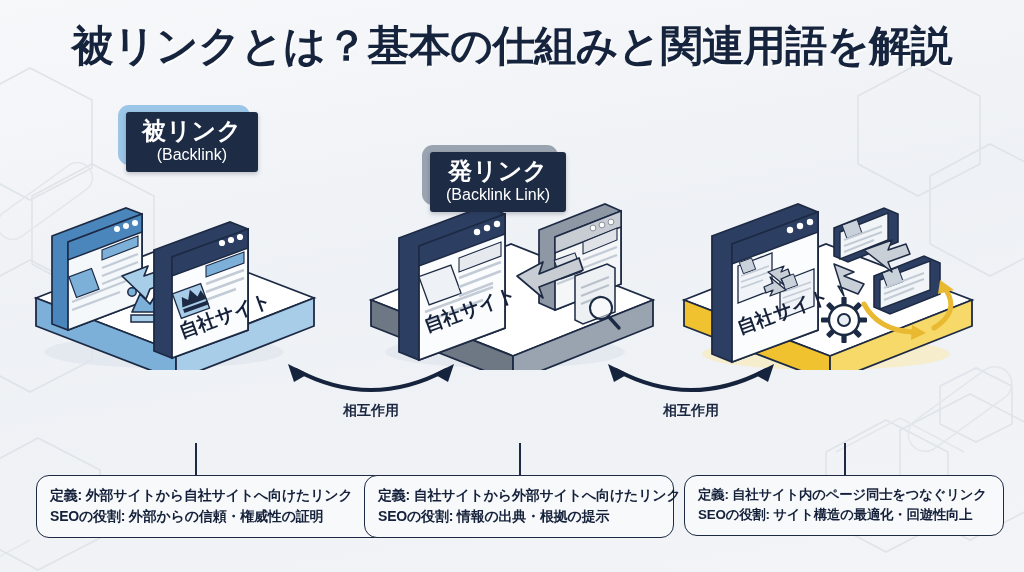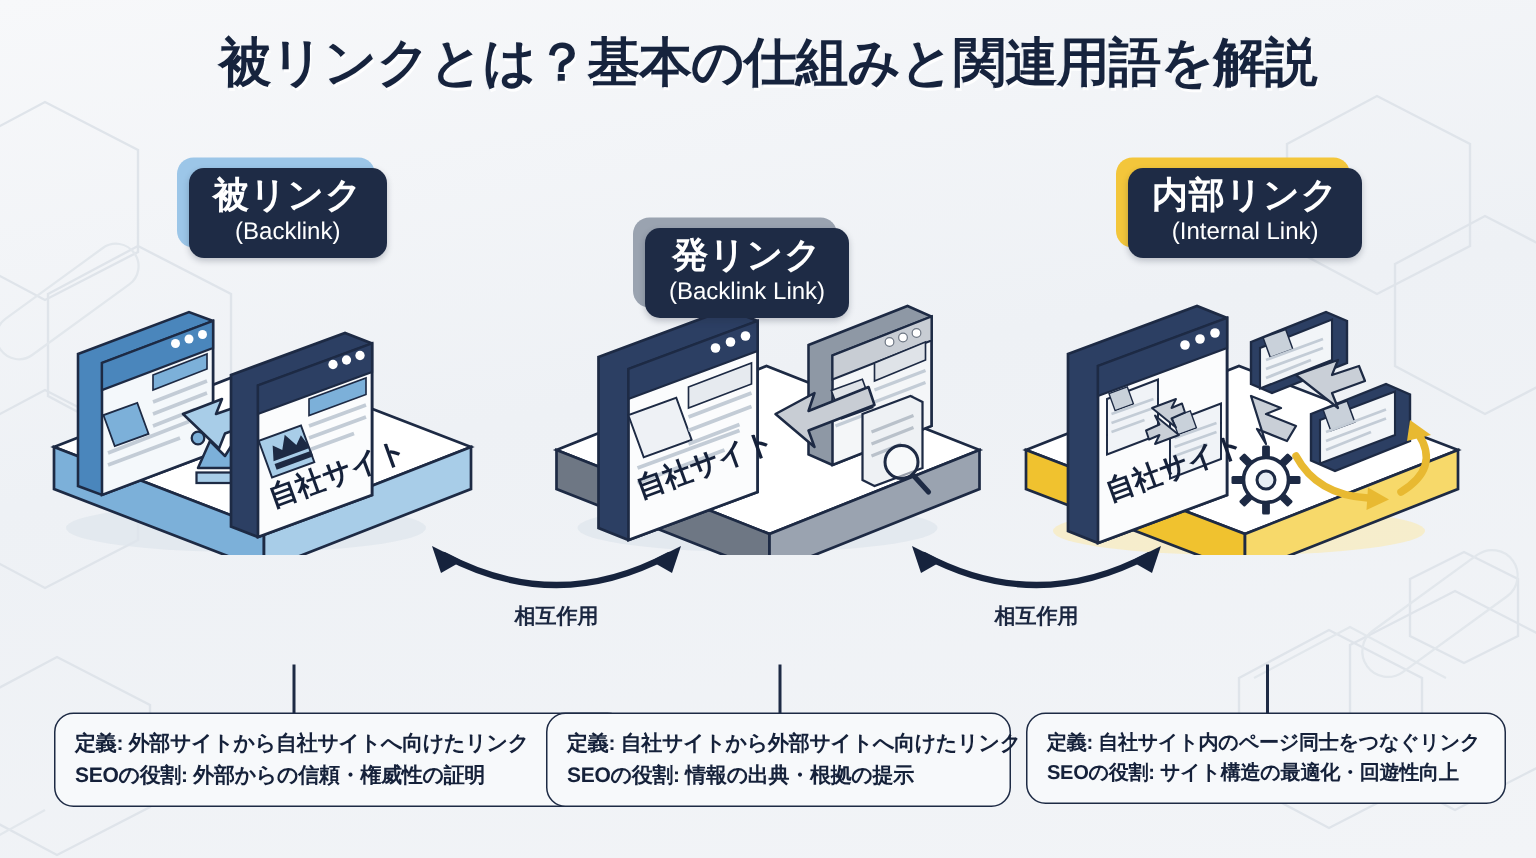--- a/index.html
+++ b/index.html
@@ -31,21 +31,21 @@
   }
 
   
   #title {
     position: absolute;
     top: 18px;
     left: 0;
     width: 1024px;
     text-align: center;
     z-index: 6;
-    font-size: 35px;
+    font-size: 42px;
     font-weight: bold;
     letter-spacing: -0.5px;
     color: #16233d;
     text-shadow: 1px 2px 0 rgba(255,255,255,0.9), 0 1px 1px rgba(120,140,170,0.35);
     white-space: nowrap;
   }
 
   
   .badge-wrap {
     position: absolute;
@@ -60,21 +60,21 @@
     position: absolute;
     left: -8px;
     top: -7px;
     width: 100%;
     height: 100%;
     border-radius: 11px;
   }
   .badge {
     position: relative;
     background: #1e2b45;
-    border-radius: 10px;
+    border-radius: 3px;
     padding: 6px 16px 8px 16px;
     text-align: center;
     color: #ffffff;
     box-shadow: 0 2px 4px rgba(30,40,60,0.25);
   }
   .badge-jp {
     font-size: 24px;
     font-weight: bold;
     line-height: 1.12;
     letter-spacing: 0.5px;
@@ -184,27 +184,20 @@
   </div>
 
   <div class="badge-wrap" id="badge-wrap-1">
     <div class="badge-shadow" style="background:#9aa3b0;"></div>
     <div class="badge">
       <div class="badge-jp">発リンク</div>
       <div class="badge-en">(Backlink Link)</div>
     </div>
   </div>
 
-  <div class="badge-wrap" id="badge-wrap-2">
-    <div class="badge-shadow" style="background:#f3c63b;"></div>
-    <div class="badge">
-      <div class="badge-jp">内部リンク</div>
-      <div class="badge-en">(Internal Link)</div>
-    </div>
-  </div>
 
   <svg class="scene" id="scene-0" width="330" height="190" viewBox="0 0 330 190">
 
     <ellipse cx="150" cy="172" rx="120" ry="16" fill="#dfe5ec" opacity="0.75"></ellipse>
 
     <g>
       <path d="M22 118 L160 64 L300 118 L162 172 Z" fill="#ffffff" stroke="#1d2a44" stroke-width="1.8"></path>
       <path d="M22 118 L22 146 L162 200 L162 172 Z" fill="#7cb0d9" stroke="#1d2a44" stroke-width="1.8"></path>
       <path d="M300 118 L300 146 L162 200 L162 172 Z" fill="#a8cde8" stroke="#1d2a44" stroke-width="1.8"></path>
     </g>

